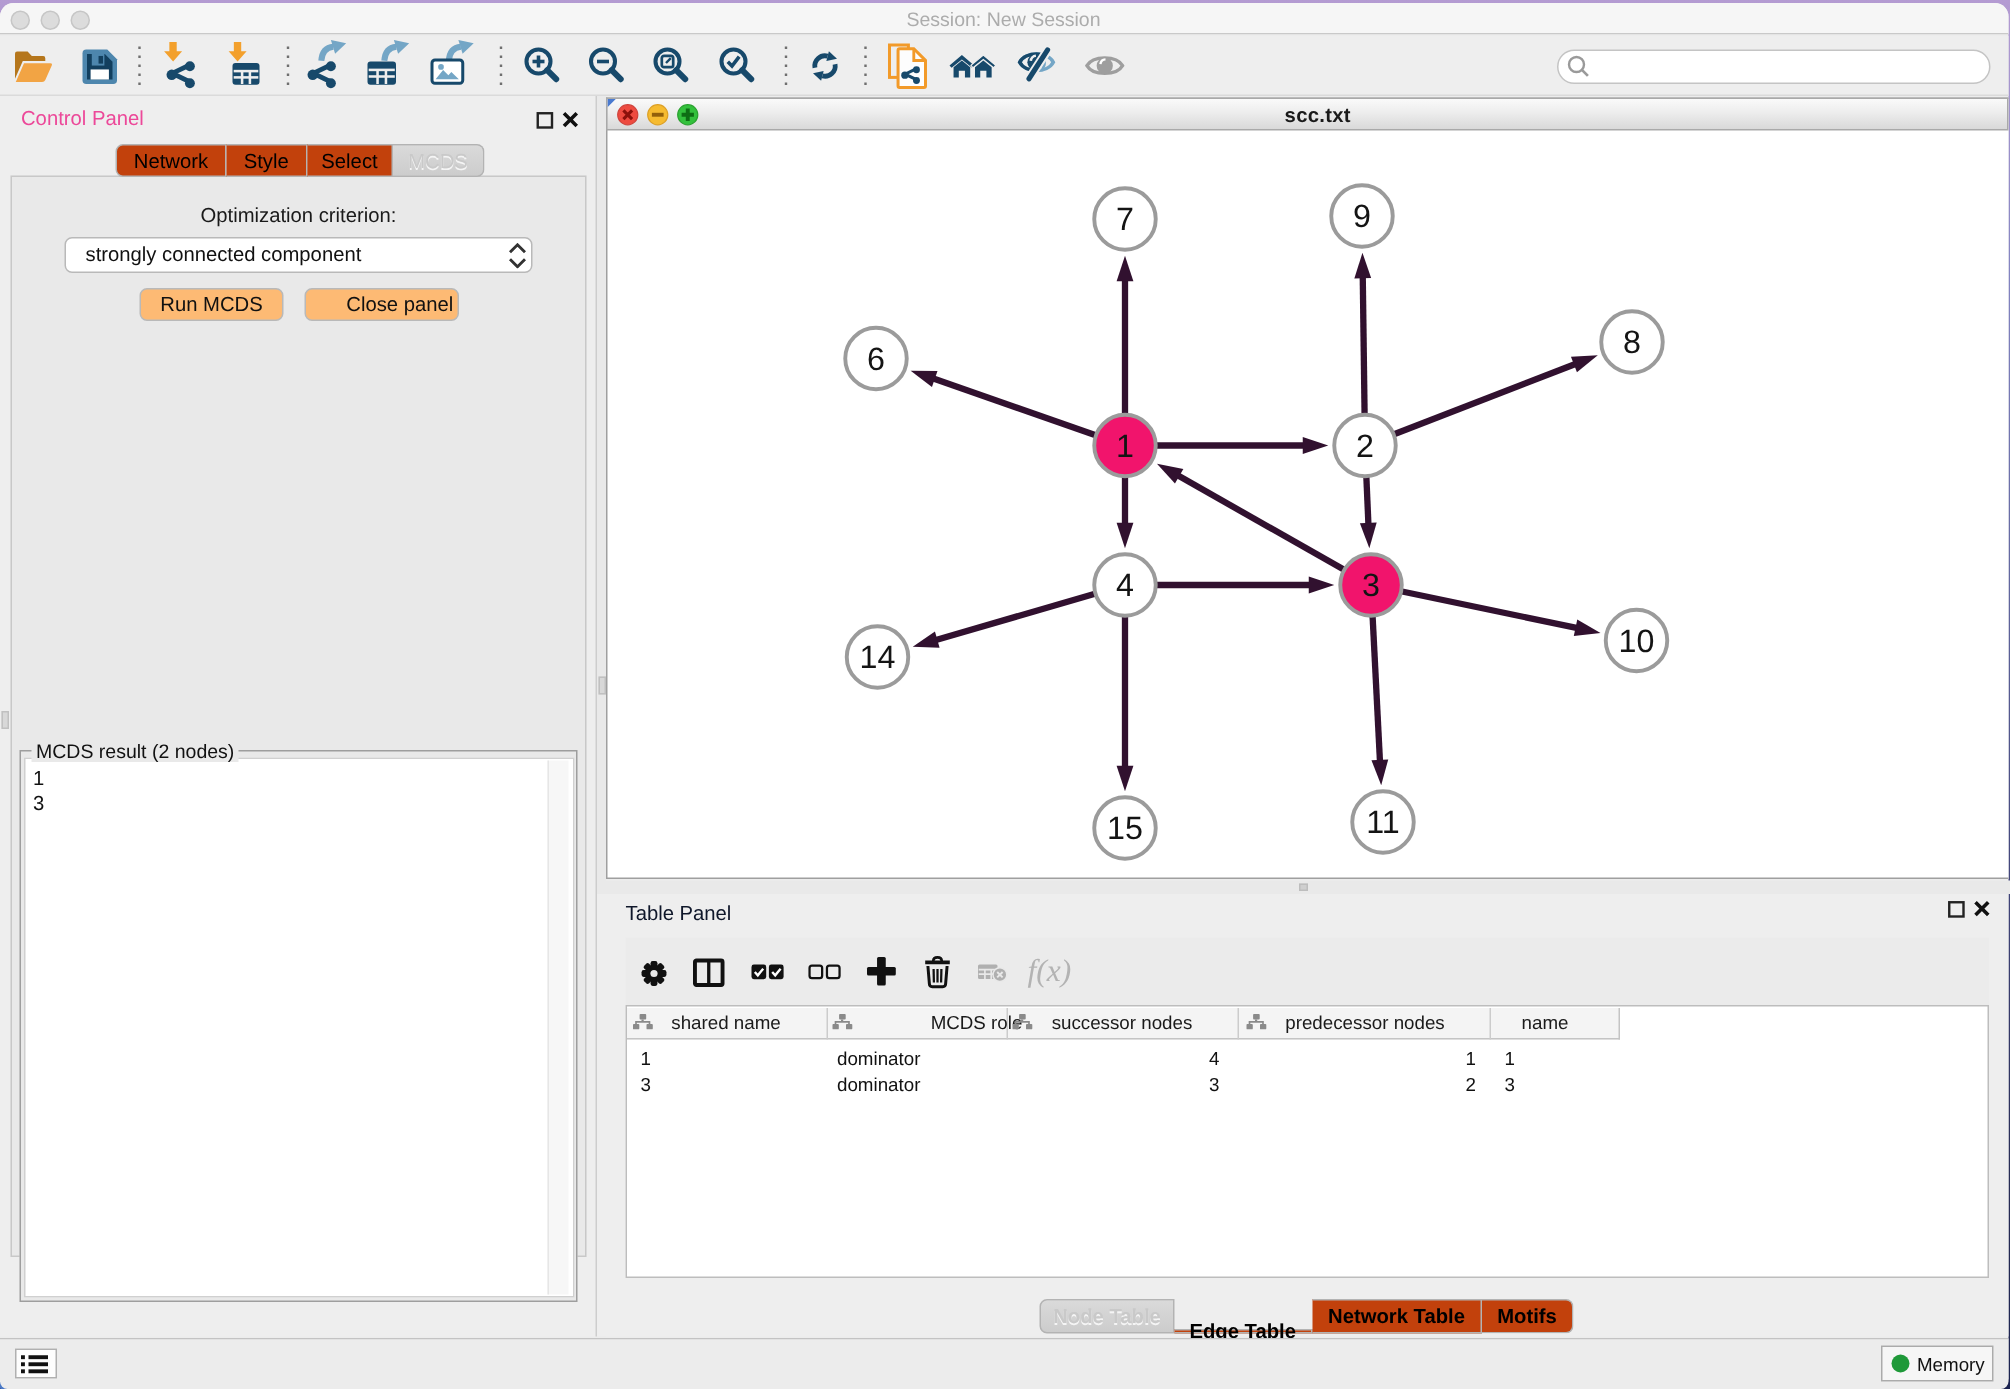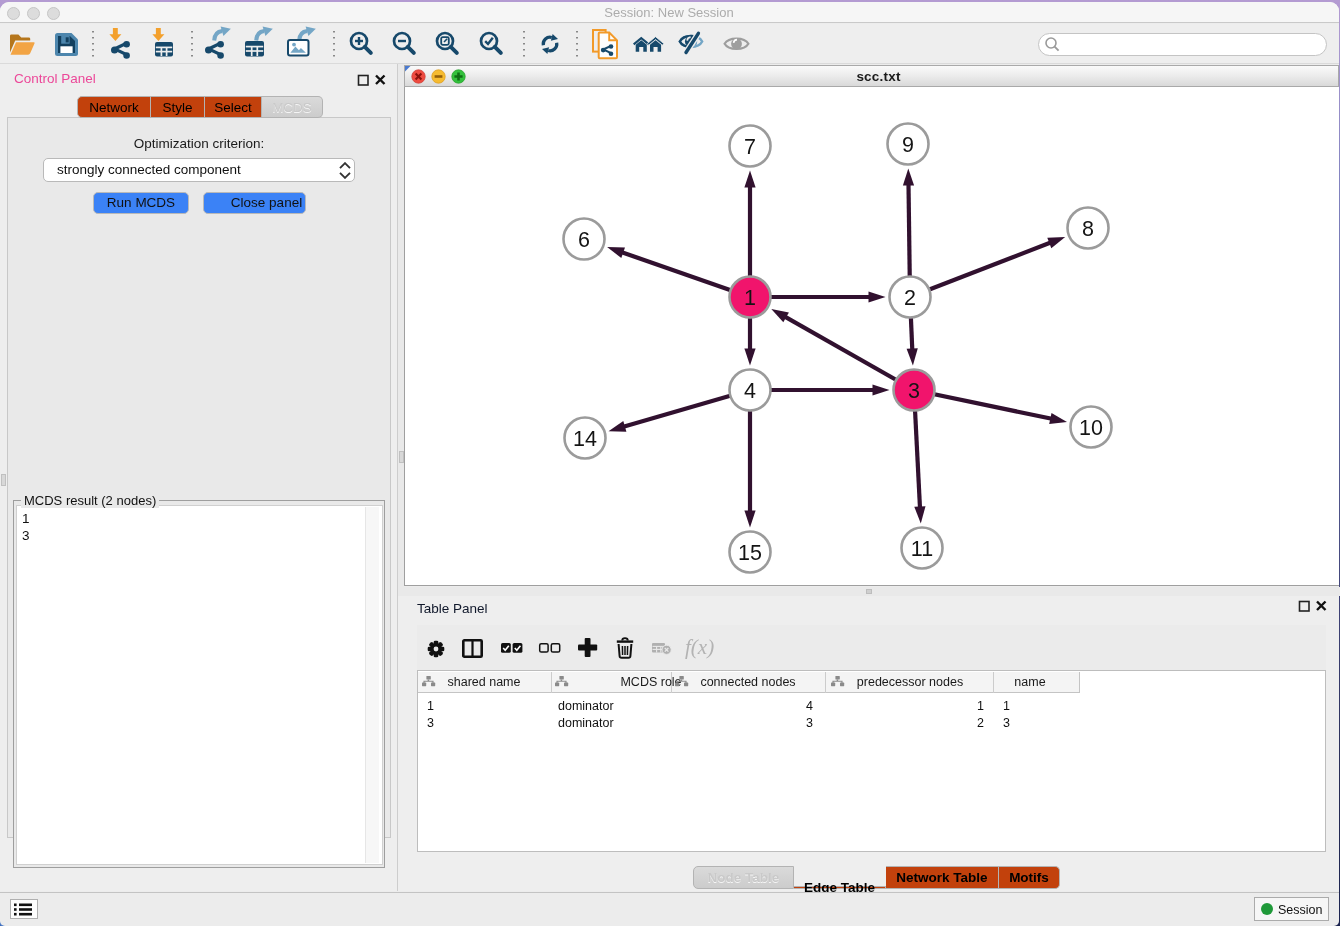--- a/index.html
+++ b/index.html
@@ -26,21 +26,21 @@
          justify-content:center; border:1px solid #b3b3b3; border-left:none; }
   .tab.first { border-left:1px solid #b3b3b3; border-radius:5px 0 0 5px; }
   .tab.last { border-radius:0 5px 5px 0; }
   .tab.sel { background:linear-gradient(180deg,#dadada,#cccccc); color:#c9c9c9;
              text-shadow:0 1px 0 #f5f5f5; }
   .cpcontent { position:absolute; left:7px; top:117px; width:384px; height:721px;
                background:#e9e9e9; border:1px solid #c8c8c8; }
   .combo { position:absolute; left:43px; top:158px; width:312px; height:24px; background:#fff;
            border:1px solid #b9b9b9; border-radius:5px; font-size:13.5px; color:#111;
            line-height:22px; padding-left:13px; }
-  .btn { position:absolute; height:22px; background:#3b82f6; border:1px solid #b9b9b9;
+  .btn { position:absolute; height:22px; background:#fdba74; border:1px solid #b9b9b9;
          border-radius:5px; font-size:13.5px; color:#111; text-align:center; line-height:19px; }
   .fieldset { position:absolute; left:13px; top:500px; width:372px; height:368px;
               border:1px solid #9e9e9e; background:#e9e9e9; }
   .fsinner { position:absolute; left:15.5px; top:505px; width:367px; height:360px;
              background:#fff; border:1px solid #d0d0d0; }
   .legend { position:absolute; left:21px; top:493px; background:#e9e9e9;
             font-size:13px; color:#111; padding:0 3px; }
   .scrolltrack { position:absolute; left:365px; top:507px; width:14px; height:356px;
                  background:#f7f7f7; border-left:1px solid #e6e6e6; }
   .frame { position:absolute; left:404px; top:65px; width:934.6px; height:521px;
@@ -421,21 +421,21 @@
 </svg>
 
 <div class="tablebox"></div>
 <div class="theader"></div>
 <div class="hsep" style="left:551px;"></div>
 <div class="hsep" style="left:671px;"></div>
 <div class="hsep" style="left:825px;"></div>
 <div class="hsep" style="left:993px;"></div>
 <div class="hlbl" style="left:484px;">shared name</div>
 <div class="hlbl" style="left:615px;margin-left:36px;">MCDS role</div>
-<div class="hlbl" style="left:748px;">connected nodes</div>
+<div class="hlbl" style="left:748px;">successor nodes</div>
 <div class="hlbl" style="left:910px;">predecessor nodes</div>
 <div class="hlbl" style="left:1030px;">name</div>
 <svg class="abs" style="left:418px;top:671px;" width="660" height="24" viewBox="0 0 660 24">
  <g fill="#8a8a8a">
   <g transform="translate(4,5)">
         <rect x="4.4" y="0" width="4.4" height="3.6" rx="0.6"></rect>
         <rect x="0" y="6.6" width="4.2" height="3.6" rx="0.6"></rect>
         <rect x="9" y="6.6" width="4.2" height="3.6" rx="0.6"></rect>
         <path d="M6.2 3.6 L6.2 5.2 L2 5.2 L2 7 M6.6 5.2 L11 5.2 L11 7 M6.6 3.6 L6.6 5.4" stroke="#8a8a8a" stroke-width="1.1" fill="none"></path>
       </g>
@@ -464,33 +464,33 @@
 <div class="cell" style="left:558px;top:699px;">dominator</div>
 <div class="cell" style="left:558px;top:716px;">dominator</div>
 <div class="cell" style="left:742px;top:699px;width:71px;text-align:right;">4</div>
 <div class="cell" style="left:742px;top:716px;width:71px;text-align:right;">3</div>
 <div class="cell" style="left:910px;top:699px;width:74px;text-align:right;">1</div>
 <div class="cell" style="left:910px;top:716px;width:74px;text-align:right;">2</div>
 <div class="cell" style="left:1003px;top:699px;">1</div>
 <div class="cell" style="left:1003px;top:716px;">3</div>
 
 <div class="tabset" style="left:693px;top:866px;height:23px;">
- <div class="tab first sel" style="width:101px;font-weight:bold;">Node Table</div>
+ <div class="tab first sel" style="width:90px;font-weight:bold;">Node Table</div>
  <div class="tab" style="width:92px;font-weight:bold;margin-top:20px;">Edge Table</div>
  <div class="tab" style="width:113px;font-weight:bold;">Network Table</div>
  <div class="tab last" style="width:61px;font-weight:bold;">Motifs</div>
 </div>
 
 <div class="statusbar"></div>
 <div class="listbtn"></div>
 <svg class="abs" style="left:14px;top:903px;" width="20" height="13" viewBox="0 0 20 13">
  <g fill="#111">
   <rect x="0" y="0.5" width="2.6" height="2.6"></rect>
       <rect x="5" y="0.5" width="13" height="2.6"></rect>
   <rect x="0" y="5.2" width="2.6" height="2.6"></rect>
       <rect x="5" y="5.2" width="13" height="2.6"></rect>
   <rect x="0" y="9.9" width="2.6" height="2.6"></rect>
       <rect x="5" y="9.9" width="13" height="2.6"></rect>
  </g>
 </svg>
 <div class="membtn"></div>
 <div class="abs" style="left:1261px;top:903px;width:12px;height:12px;border-radius:50%;background:#1f9939;"></div>
-<div class="abs" style="left:1278px;top:903px;font-size:12.5px;color:#111;">Session</div>
+<div class="abs" style="left:1278px;top:903px;font-size:12.5px;color:#111;">Memory</div>
 
 </body></html>

